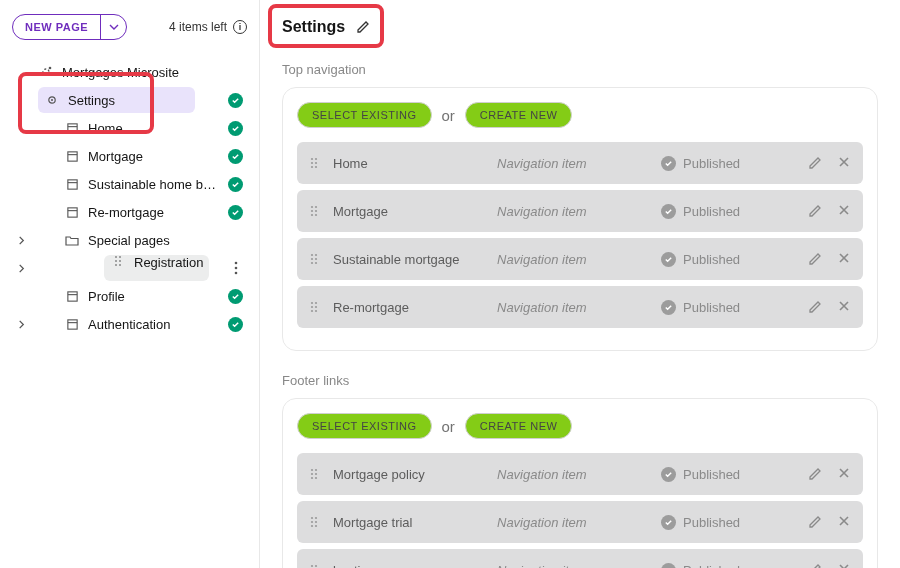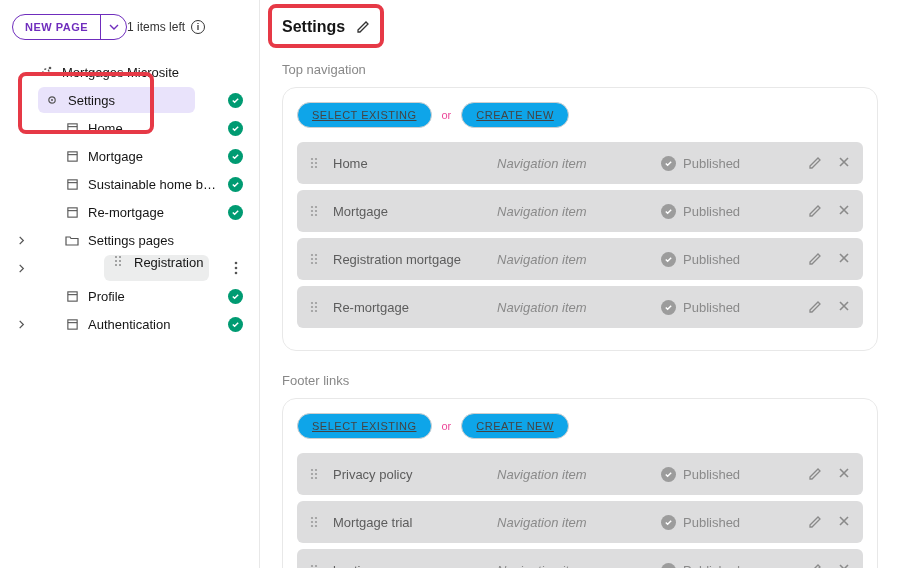--- a/index.html
+++ b/index.html
@@ -1,19 +1,19 @@
 <!DOCTYPE html>
 <html><head>
 <meta charset="utf-8">
 <style>
   * { box-sizing: border-box; margin: 0; padding: 0; }
   body { font-family: -apple-system, BlinkMacSystemFont, 'Segoe UI', sans-serif; font-size: 13px; color: #151515; background: #fff; width: 900px; height: 568px; overflow: hidden; }
   .app { display: flex; width: 100%; height: 100%; }
   .sidebar { width: 260px; border-right: 1px solid #e8e8e8; padding: 14px 12px 0 12px; display: flex; flex-direction: column; }
-  .sidebar-top { display: flex; align-items: center; margin-bottom: 18px; }
+  .sidebar-top { display: flex; align-items: center; justify-content: space-between; margin-bottom: 18px; }
   .new-page { display: flex; border: 1px solid #6f2dbd; border-radius: 14px; overflow: hidden; height: 26px; }
   .new-page-label { padding: 0 12px; display: flex; align-items: center; color: #6f2dbd; font-weight: 600; font-size: 11px; letter-spacing: .5px; }
   .new-page-drop { width: 26px; display: flex; align-items: center; justify-content: center; border-left: 1px solid #6f2dbd; color: #6f2dbd; }
   .items-left { display: flex; align-items: center; gap: 6px; font-size: 12px; color: #333; }
   .info-icon { width: 14px; height: 14px; border: 1.3px solid #333; border-radius: 50%; display: flex; align-items: center; justify-content: center; font-size: 9px; font-weight: 700; }
   .tree { flex: 1; overflow: hidden; }
   .tree-row { display: flex; align-items: center; height: 28px; gap: 8px; padding-right: 4px; }
   .tree-indent { width: 18px; display: flex; align-items: center; justify-content: center; }
   .chev { color: #555; }
   .tree-icon { width: 16px; display: flex; align-items: center; justify-content: center; color: #444; }
@@ -23,22 +23,22 @@
   .row-pill { background: #e9e3fb; border-radius: 6px; padding: 0 6px; height: 26px; display: flex; align-items: center; gap: 8px; }
   .row-pill-gray { background: #eceded; border-radius: 6px; padding: 0 6px; height: 26px; display: flex; align-items: flex-start; gap: 8px; margin-left: 40px; }
   .highlight-box { position: absolute; border: 4px solid #e63946; border-radius: 8px; pointer-events: none; }
   .content { flex: 1; padding: 18px 22px; overflow-y: auto; }
   .page-title-row { display: flex; align-items: center; gap: 10px; margin-bottom: 26px; }
   .page-title { font-size: 16px; font-weight: 700; }
   .edit-icon { color: #333; }
   .section-label { font-size: 13px; color: #888; margin-bottom: 10px; }
   .card { border: 1px solid #e8e8e8; border-radius: 14px; padding: 14px 14px 16px 14px; margin-bottom: 22px; }
   .button-row { display: flex; align-items: center; gap: 10px; margin-bottom: 14px; }
-  .pill-btn { border: 1px solid #cfcfcf; background: #0ea5e9; border-radius: 16px; padding: 6px 14px; font-size: 11px; letter-spacing: .5px; color: #444; font-weight: 500; text-decoration: underline; }
-  .or-text { color: #ec4899; font-size: 11px; }
+  .pill-btn { border: 1px solid #cfcfcf; background: #84cc16; border-radius: 16px; padding: 6px 14px; font-size: 11px; letter-spacing: .5px; color: #444; font-weight: 500; }
+  .or-text { color: #737373; font-size: 15px; }
   .nav-row { display: flex; align-items: center; background: #ddddde; border-radius: 6px; height: 42px; padding: 0 12px; gap: 14px; margin-bottom: 6px; }
   .drag { color: #9a9a9a; display: flex; }
   .nav-label { width: 150px; color: #5c5c5c; font-size: 13px; }
   .nav-type { width: 150px; color: #8a8a8a; font-size: 13px; font-style: italic; }
   .nav-status { display: flex; align-items: center; gap: 7px; color: #8a8a8a; font-size: 13px; flex: 1; }
   .status-circle { width: 15px; height: 15px; border-radius: 50%; background: #9c9c9c; display: flex; align-items: center; justify-content: center; color: #fff; }
   .row-actions { display: flex; gap: 14px; color: #8a8a8a; }
   svg { display: block; }
   .rel { position: relative; }
 </style>
@@ -50,21 +50,21 @@
     <div class="sidebar-top">
       <div class="new-page">
         <div class="new-page-label">NEW PAGE</div>
         <div class="new-page-drop">
           <svg width="10" height="10" viewBox="0 0 10 10">
               <path d="M1 3 L5 7 L9 3" fill="none" stroke="#6f2dbd" stroke-width="1.4"></path>
             </svg>
         </div>
       </div>
       <div class="items-left">
-        <span>1 items left</span>
+        <span>4 items left</span>
         <span class="info-icon">i</span>
       </div>
     </div>
 
     <div class="tree">
       <div class="tree-row">
         <span class="tree-indent"></span>
         <span class="tree-icon">
           <svg width="14" height="14" viewBox="0 0 14 14">
               <circle cx="7" cy="7" r="3" fill="none" stroke="#555" stroke-width="1.3" stroke-dasharray="2 2"></circle>
@@ -170,21 +170,21 @@
             <svg width="9" height="9" viewBox="0 0 10 10">
               <path d="M3 1 L7 5 L3 9" fill="none" stroke="#555" stroke-width="1.4"></path>
             </svg>
           </span>
         <span class="tree-indent"></span>
         <span class="tree-icon">
             <svg width="14" height="13" viewBox="0 0 14 13">
               <path d="M1 3 L5 3 L6 4.5 L13 4.5 L13 11 L1 11 Z" fill="none" stroke="#555" stroke-width="1.2"></path>
             </svg>
           </span>
-        <span class="tree-label">Settings pages</span>
+        <span class="tree-label">Special pages</span>
       </div>
 
       <div class="tree-row">
         <span class="tree-indent chev">
             <svg width="9" height="9" viewBox="0 0 10 10">
               <path d="M3 1 L7 5 L3 9" fill="none" stroke="#555" stroke-width="1.4"></path>
             </svg>
           </span>
         <span class="tree-indent"></span>
         <div class="row-pill-gray" style="flex:0 0 auto;">
@@ -342,21 +342,21 @@
               <span class="drag">
                 <svg width="10" height="14" viewBox="0 0 10 14">
                   <circle cx="3" cy="3" r="1.1" fill="#9a9a9a"></circle>
                   <circle cx="7" cy="3" r="1.1" fill="#9a9a9a"></circle>
                   <circle cx="3" cy="7" r="1.1" fill="#9a9a9a"></circle>
                   <circle cx="7" cy="7" r="1.1" fill="#9a9a9a"></circle>
                   <circle cx="3" cy="11" r="1.1" fill="#9a9a9a"></circle>
                   <circle cx="7" cy="11" r="1.1" fill="#9a9a9a"></circle>
                 </svg>
               </span>
-              <span class="nav-label">Registration mortgage</span>
+              <span class="nav-label">Sustainable mortgage</span>
               <span class="nav-type">Navigation item</span>
               <span class="nav-status">
                 <span class="status-circle">
                   <svg width="9" height="9" viewBox="0 0 10 10">
                     <path d="M2 5 L4 7 L8 3" fill="none" stroke="#fff" stroke-width="1.6"></path>
                   </svg>
                 </span>
                 <span>Published</span>
               </span>
               <span class="row-actions">
@@ -423,21 +423,21 @@
               <span class="drag">
                 <svg width="10" height="14" viewBox="0 0 10 14">
                   <circle cx="3" cy="3" r="1.1" fill="#9a9a9a"></circle>
                   <circle cx="7" cy="3" r="1.1" fill="#9a9a9a"></circle>
                   <circle cx="3" cy="7" r="1.1" fill="#9a9a9a"></circle>
                   <circle cx="7" cy="7" r="1.1" fill="#9a9a9a"></circle>
                   <circle cx="3" cy="11" r="1.1" fill="#9a9a9a"></circle>
                   <circle cx="7" cy="11" r="1.1" fill="#9a9a9a"></circle>
                 </svg>
               </span>
-              <span class="nav-label">Privacy policy</span>
+              <span class="nav-label">Mortgage policy</span>
               <span class="nav-type">Navigation item</span>
               <span class="nav-status">
                 <span class="status-circle">
                   <svg width="9" height="9" viewBox="0 0 10 10">
                     <path d="M2 5 L4 7 L8 3" fill="none" stroke="#fff" stroke-width="1.6"></path>
                   </svg>
                 </span>
                 <span>Published</span>
               </span>
               <span class="row-actions">

